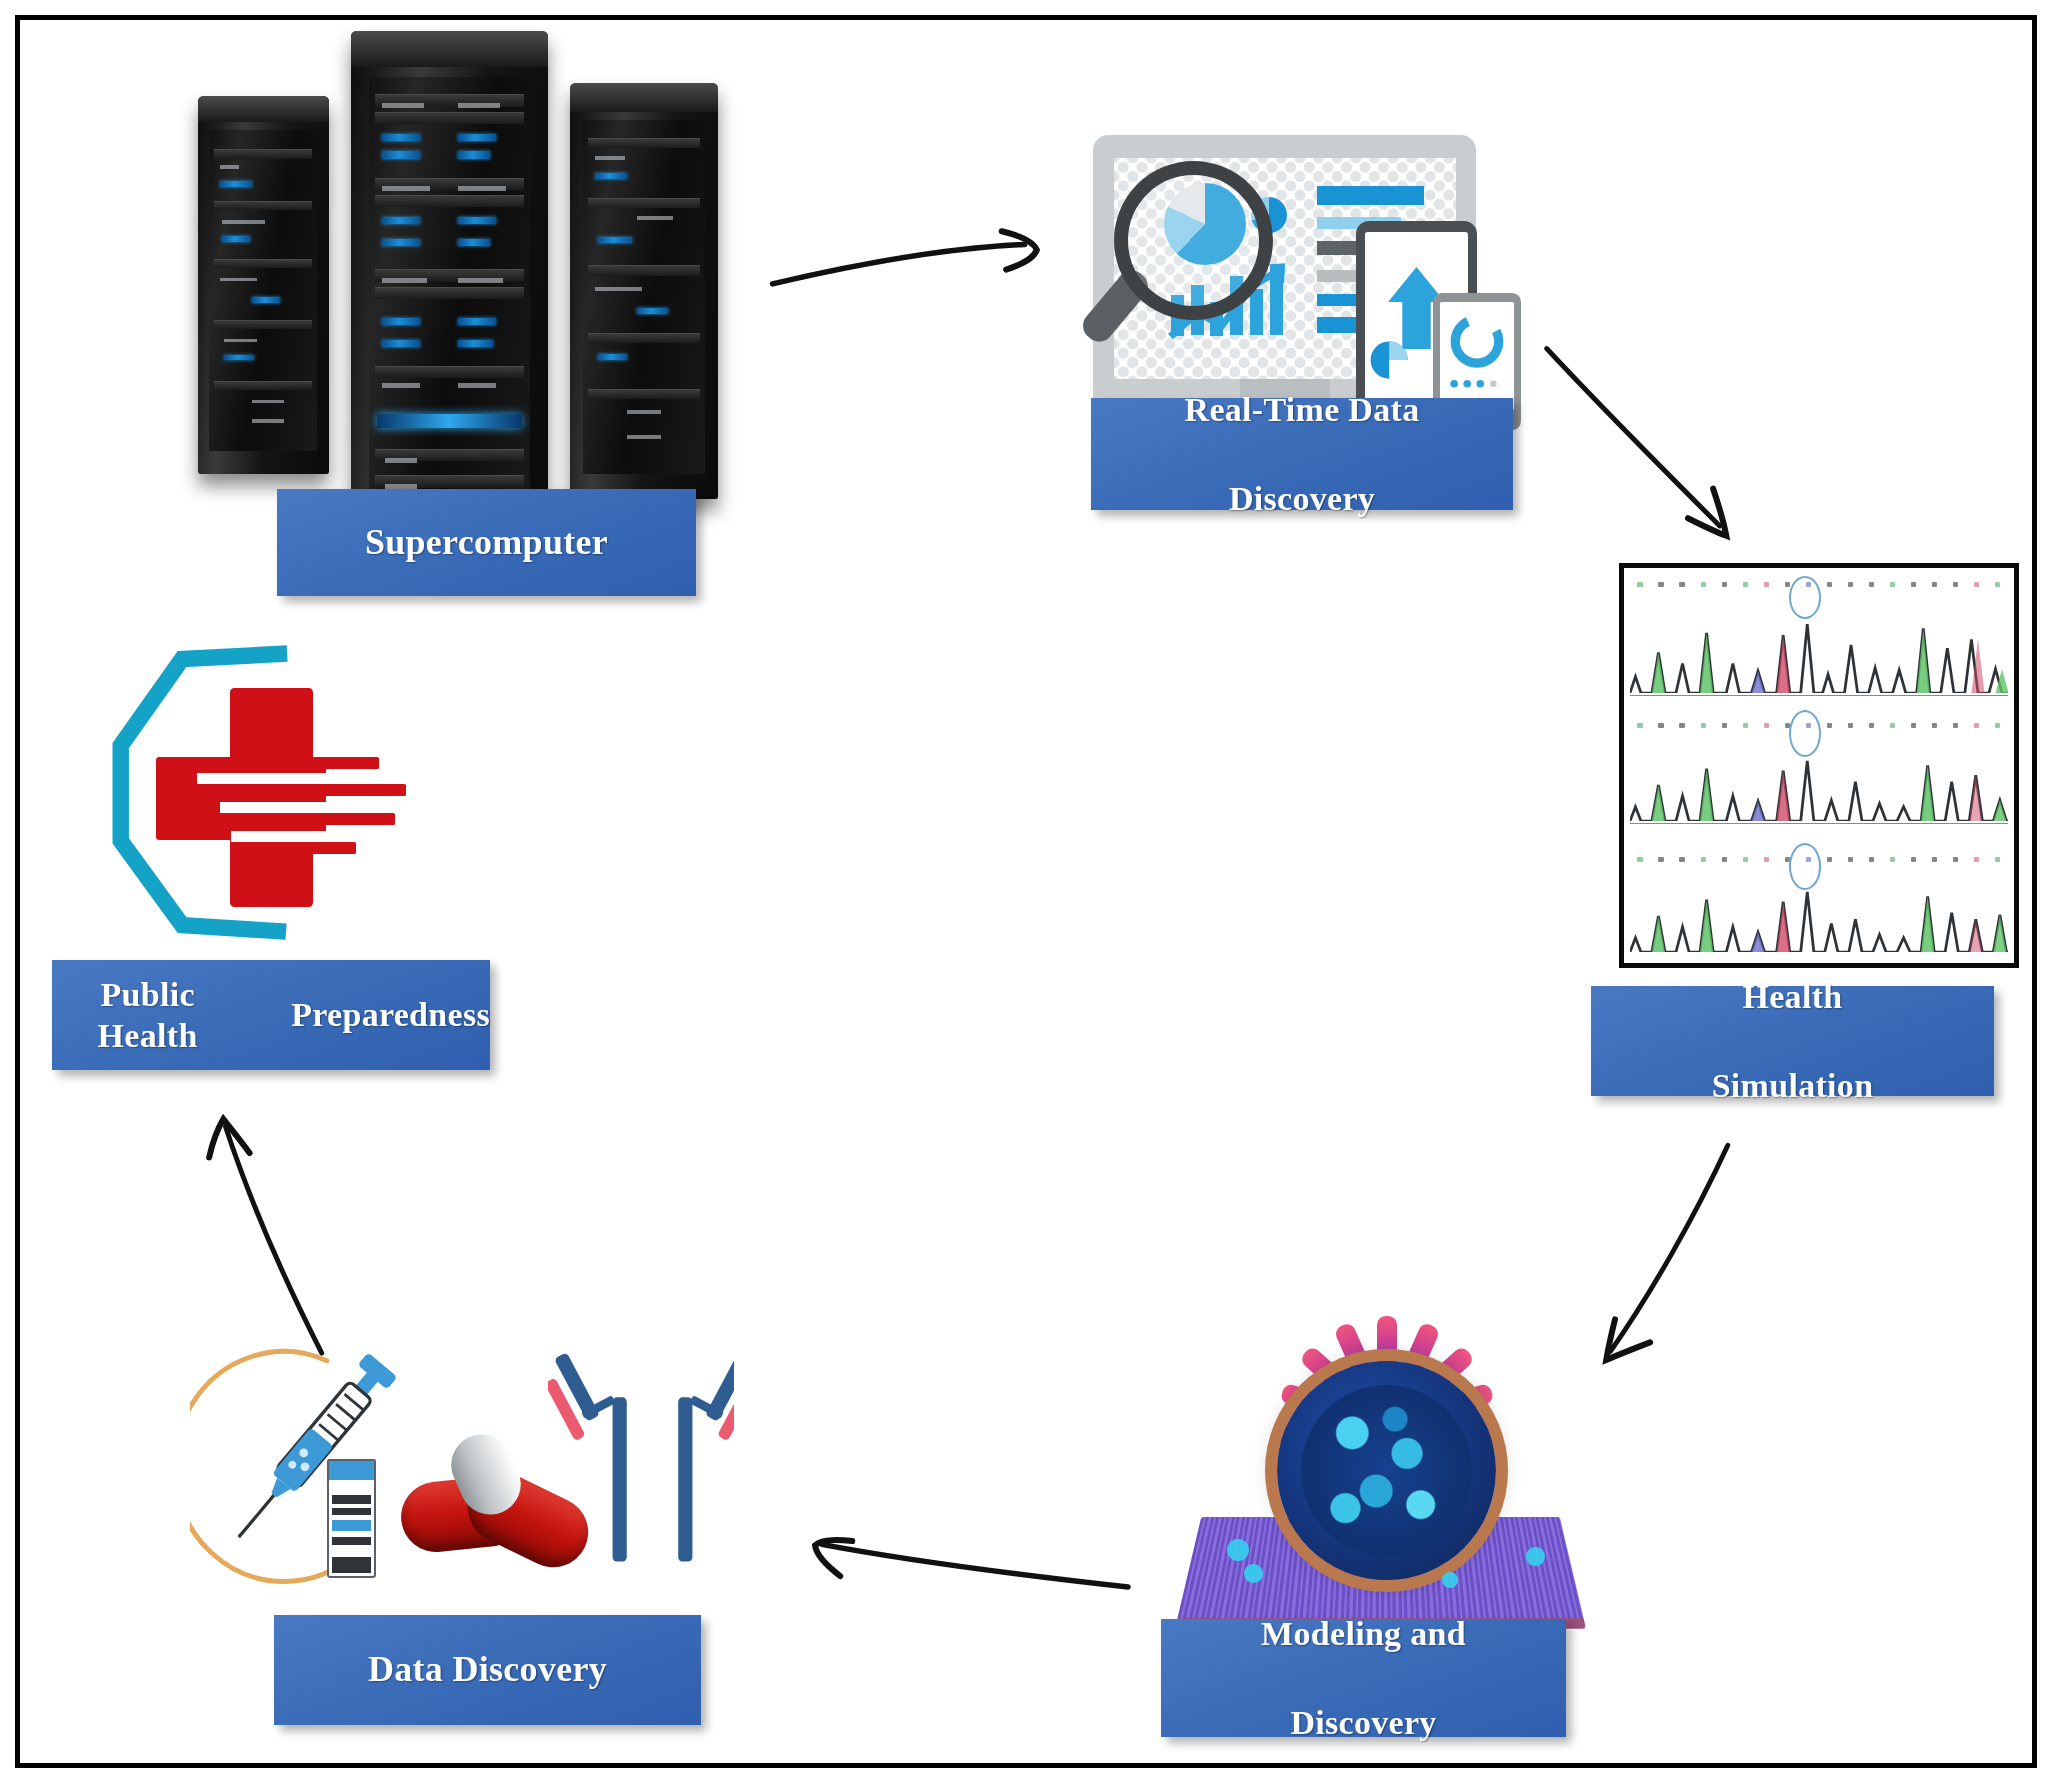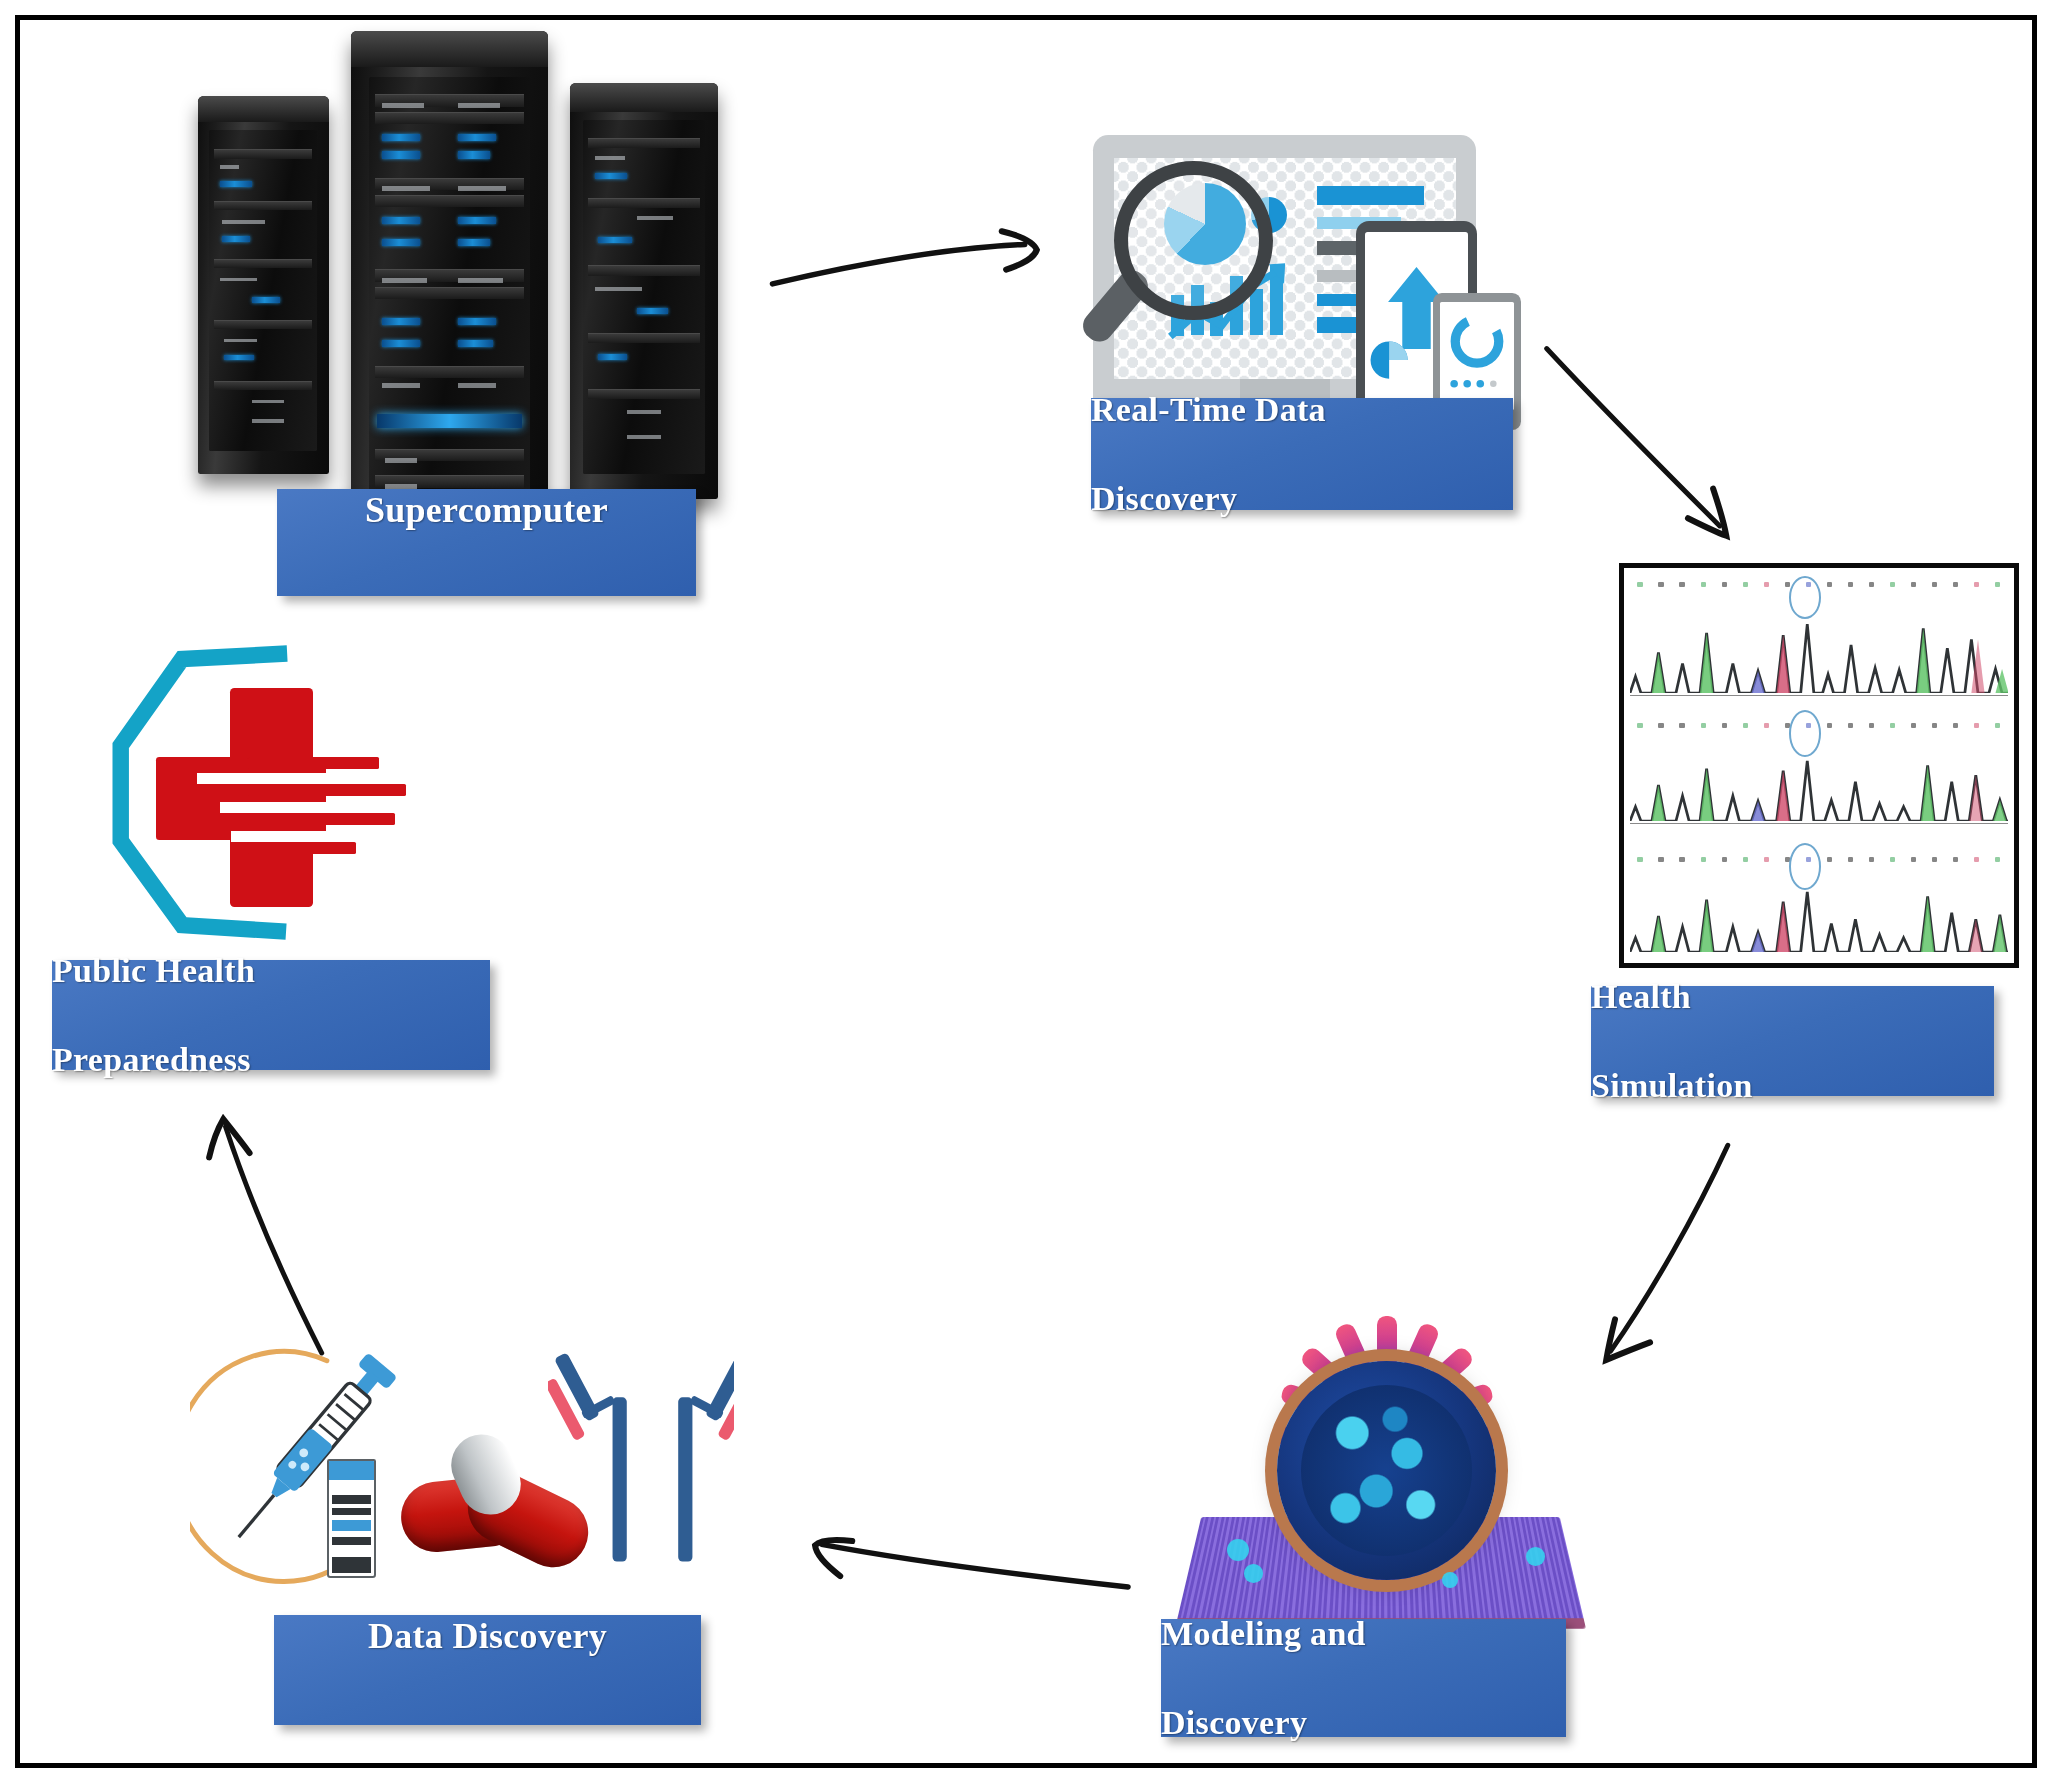--- a/index.html
+++ b/index.html
@@ -6,21 +6,21 @@
   body{font-family:"Liberation Serif",serif;}
   #page{position:relative;width:2056px;height:1786px;background:#ffffff;overflow:hidden;}
   #frame{position:absolute;left:15px;top:15px;width:2022px;height:1753px;border:5px solid #000;box-sizing:border-box;}
 
   
   .node{position:absolute;}
   .label-box{
     position:absolute;
     background:linear-gradient(160deg,#4a79c4 0%,#3b6cb8 45%,#2f5fae 100%);
     box-shadow:5.5px 6px 8.8px rgba(0,0,0,.30);
-    display:flex;align-items:flex-start;justify-content:center;
+    display:flex;align-items:center;justify-content:center;
     text-align:center;
     color:#ffffff;
     font-family:"Liberation Serif",serif;
     font-weight:bold;
     letter-spacing:0.3px;
     line-height:1.22;
     text-shadow:1.1px 1.1px 1.6px rgba(0,0,0,.35);
     gap:48px;
   }
   .label-box span{display:block;}
@@ -480,21 +480,21 @@
 
       <div style="position:absolute;left:96px;top:135px;width:197px;height:11px;background:#ffffff;"></div>
       <div style="position:absolute;left:119px;top:164px;width:197px;height:11px;background:#ffffff;"></div>
       <div style="position:absolute;left:130px;top:193px;width:175px;height:11px;background:#ffffff;"></div>
 
       <div class="speed" style="left:147px;top:119px;width:131px;"></div>
       <div class="speed" style="left:147px;top:146px;width:158px;"></div>
       <div class="speed" style="left:147px;top:175px;width:147px;"></div>
       <div class="speed" style="left:147px;top:204px;width:108px;"></div>
     </div>
-    <div class="label-box" style="left:52px;top:960px;width:438px;height:110px;font-size:34px;flex-direction:column;">
+    <div class="label-box" style="left:52px;top:960px;width:438px;height:110px;font-size:34px;flex-direction:row;">
       <span>Public Health</span>
       <span>Preparedness</span>
     </div>
   </div>
 
   <svg class="arrow" style="left:767px;top:219px;" width="351" height="121" viewBox="0 0 640 220">
     <path d="M10 118 C180 78 330 52 470 46" fill="none" stroke="#111" stroke-width="10" stroke-linecap="round"></path>
     <path d="M428 22 C462 30 486 42 492 56 C486 72 466 82 436 92" fill="none" stroke="#111" stroke-width="11" stroke-linecap="round"></path>
   </svg>
 

